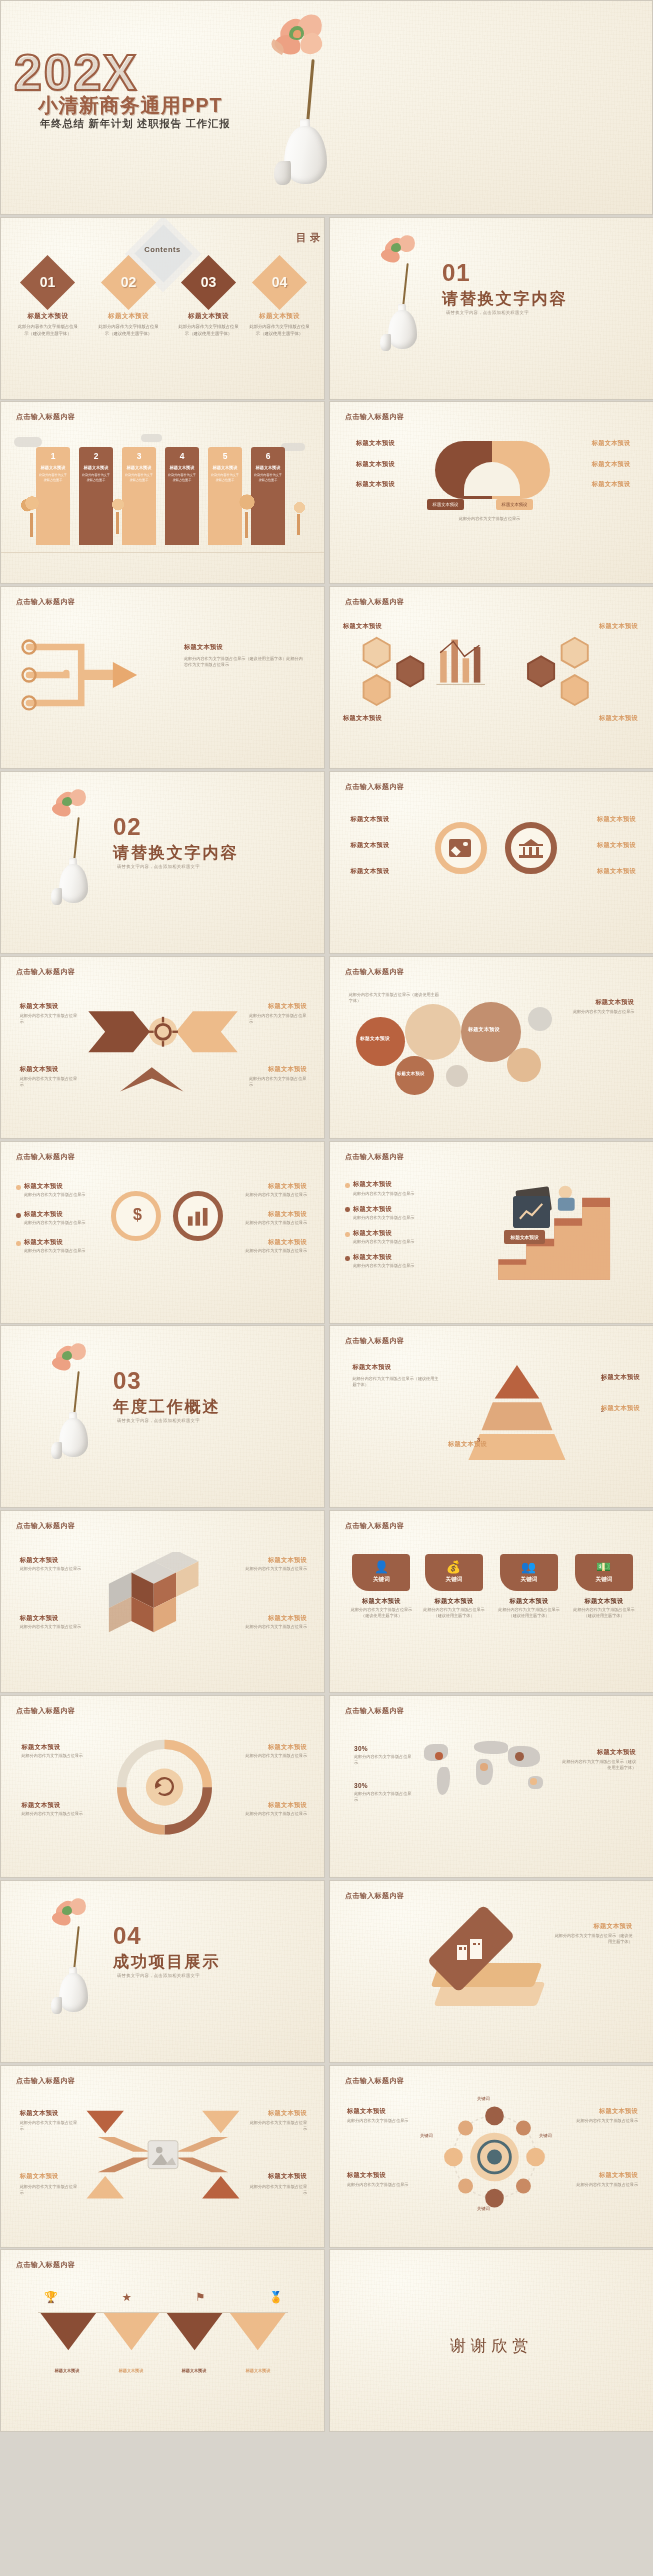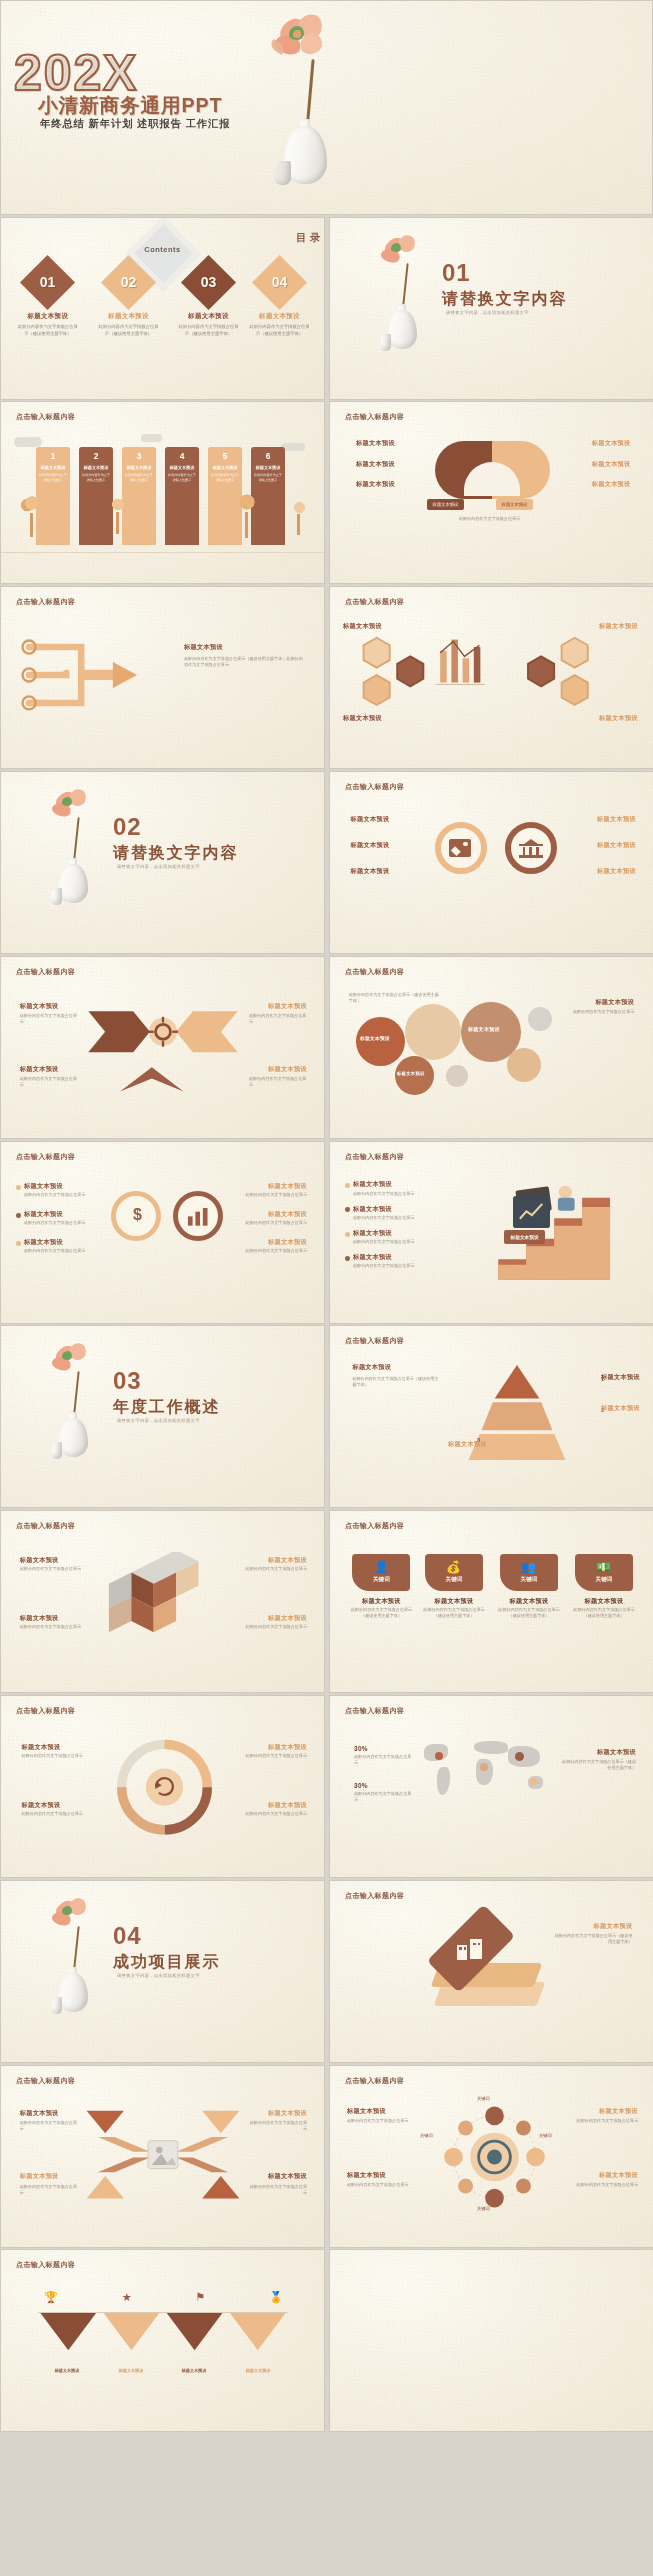--- a/index.html
+++ b/index.html
@@ -726,16 +726,17 @@
       <polygon points="206,0 266,0 236,40" fill="#edbb8a"></polygon>
     </svg>
     <div class="bd" style="position:absolute;left:37px;top:118px;width:58px;text-align:center;color:#8a4f38;font-weight:bold;">标题文本预设</div>
     <div class="bd" style="position:absolute;left:101px;top:118px;width:58px;text-align:center;color:#d79a63;font-weight:bold;">标题文本预设</div>
     <div class="bd" style="position:absolute;left:164px;top:118px;width:58px;text-align:center;color:#8a4f38;font-weight:bold;">标题文本预设</div>
     <div class="bd" style="position:absolute;left:228px;top:118px;width:58px;text-align:center;color:#d79a63;font-weight:bold;">标题文本预设</div>
   </div>
 
   <div class="slide" style="left:329px;top:2249px;">
     <div class="paper-noise"></div>
+    <div class="thanks">谢谢欣赏</div>
   </div>
 
 </div>
 
 
 </body></html>

